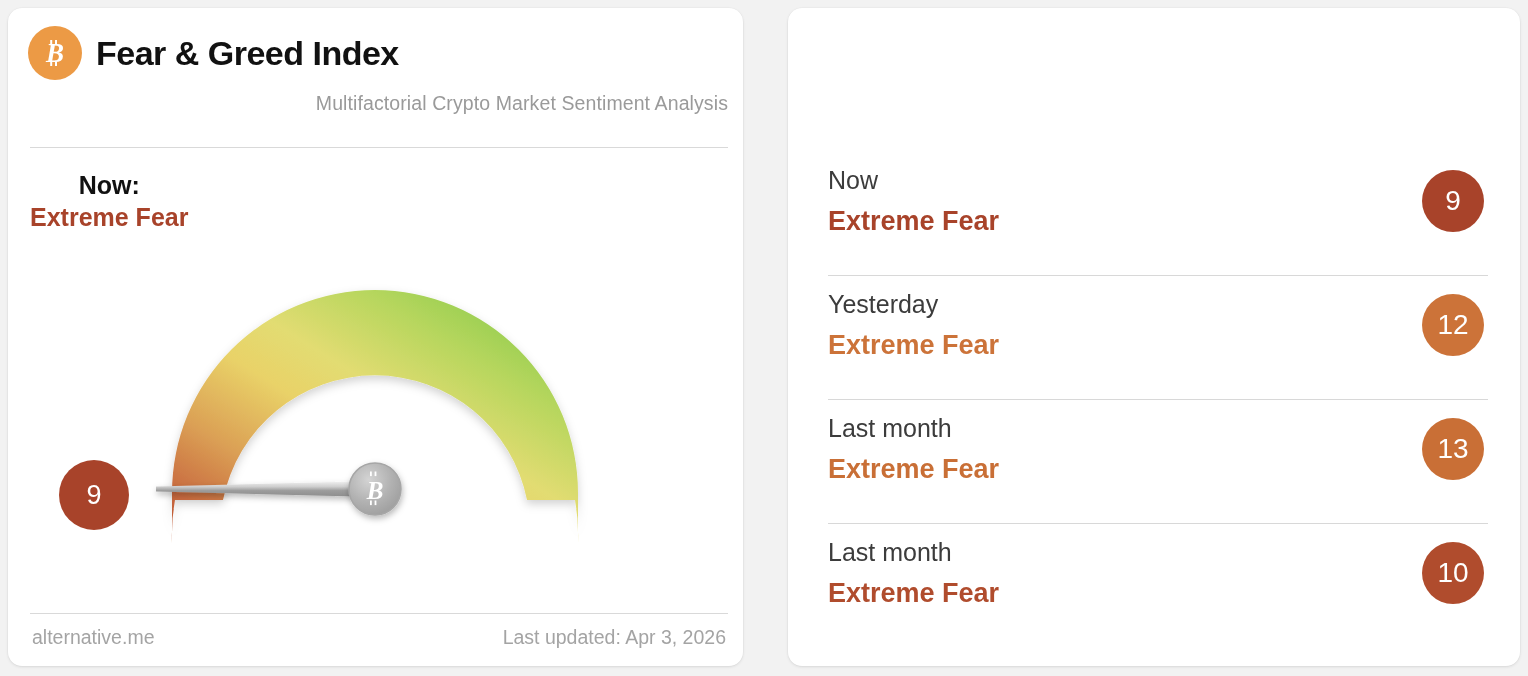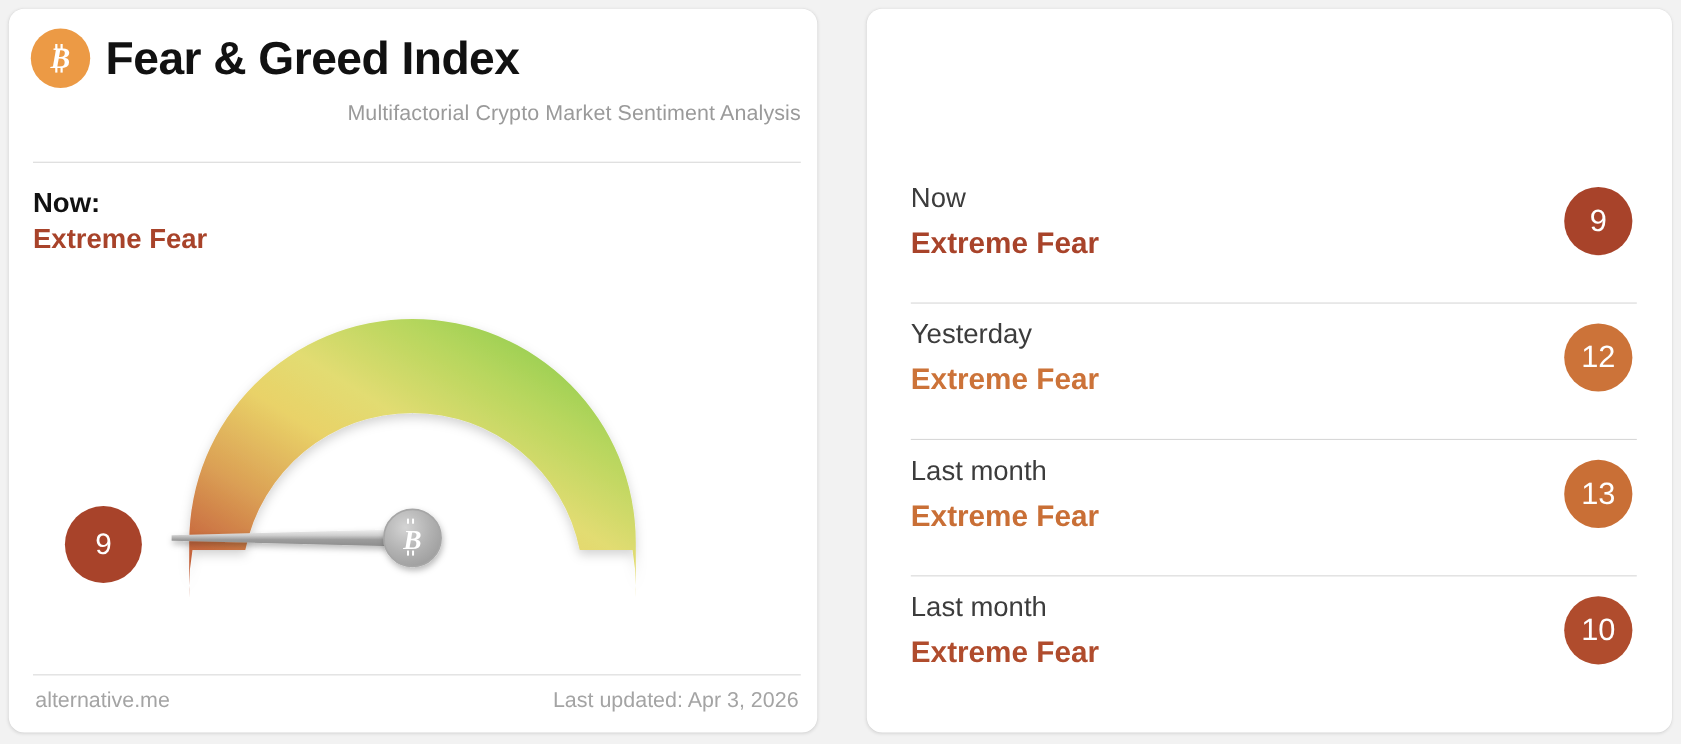--- a/index.html
+++ b/index.html
@@ -61,21 +61,21 @@
     border-radius: 50%;
     background: #ec9a45;
     display: flex;
     align-items: center;
     justify-content: center;
     flex: 0 0 auto;
   }
   .btc-logo svg { display: block; }
 
   .card-title {
-    font-size: 42px;
+    font-size: 34px;
     font-weight: bold;
     color: #111111;
     letter-spacing: -0.5px;
     line-height: 1;
     white-space: nowrap;
   }
 
   .card-subtitle {
     margin-top: 12px;
     font-size: 19.5px;
@@ -98,20 +98,21 @@
   .now-block {
     position: absolute;
     left: 22px;
     top: 163px;
   }
   .now-label {
     font-size: 25px;
     font-weight: bold;
     color: #111111;
     line-height: 1.18;
+    text-align: center;
   }
   .now-value {
     font-size: 25px;
     font-weight: bold;
     line-height: 1.18;
     margin-top: 2px;
   }
 
   
   #gauge-wrap {

